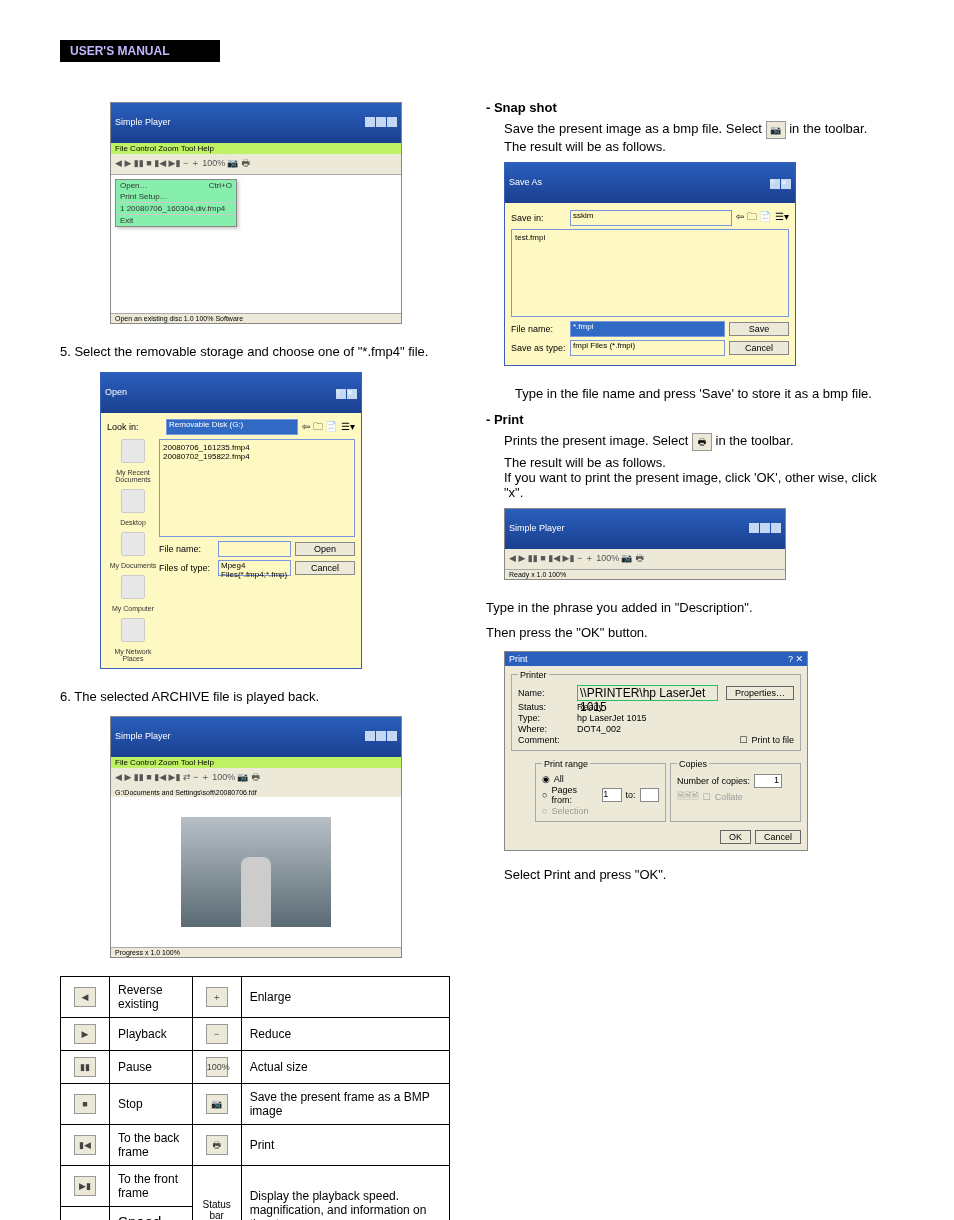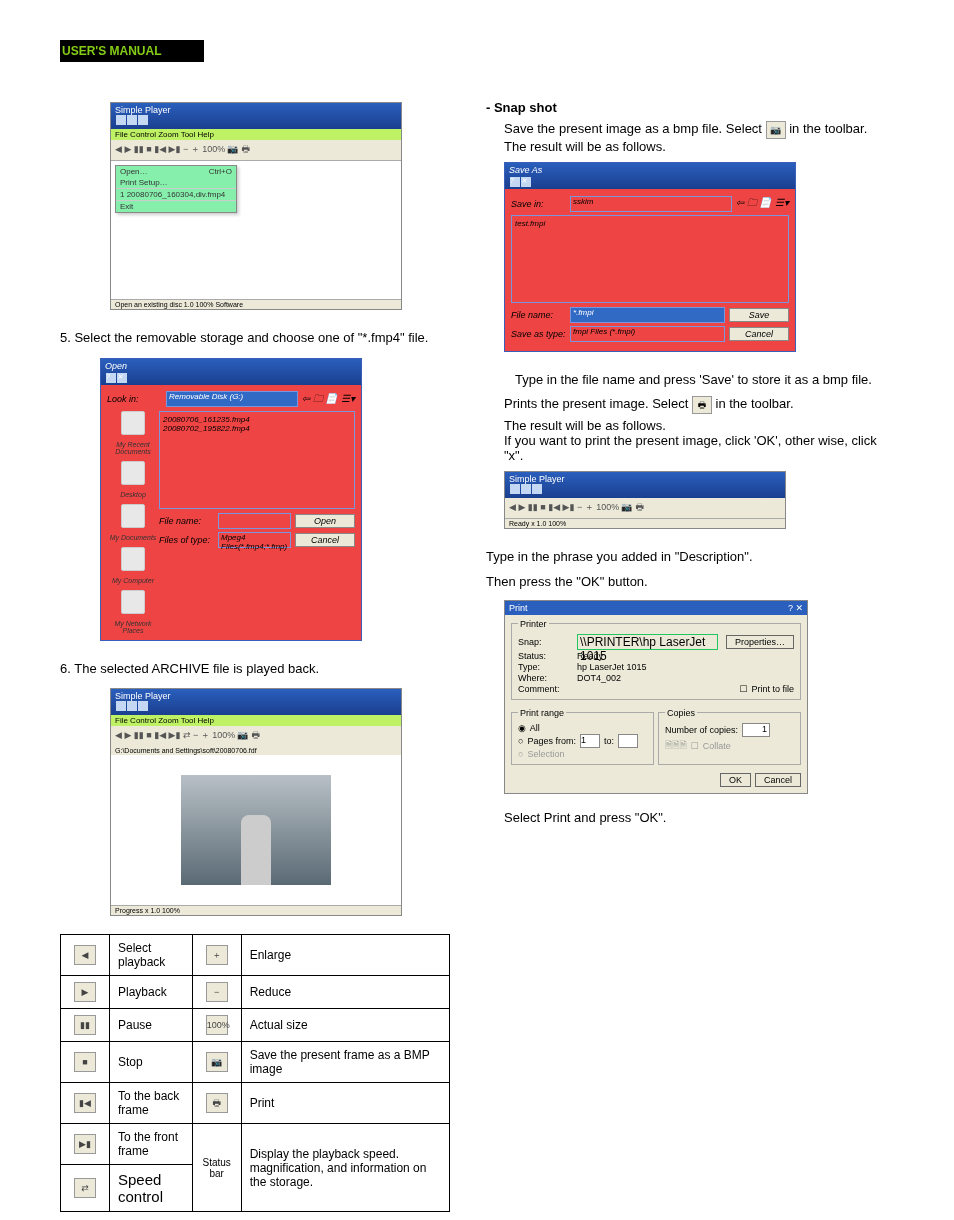--- a/index.html
+++ b/index.html
@@ -7,47 +7,46 @@
     padding: 40px 60px;
     font-family: Arial, Helvetica, sans-serif;
     font-size: 13px;
     color: #000;
     background: #fff;
     width: 954px;
     box-sizing: border-box;
   }
   .manual-banner {
     background: #000;
-    color: #84cc16;
+    color: #c4b5fd;
     font-weight: bold;
-    padding: 4px 2px;
+    padding: 4px 10px;
     font-size: 12px;
     width: 140px;
     margin-bottom: 30px;
   }
   .columns {
     display: flex;
     gap: 36px;
   }
   .col-left { width: 390px; }
   .col-right { flex: 1; }
 
   .screenshot {
     border: 1px solid #888;
     background: #fff;
     margin: 10px 0 18px 0;
   }
   .window-titlebar {
     background: linear-gradient(#2a5fbd, #1a3f8f);
     color: #fff;
     font-size: 9px;
-    padding: 2px 4px;
+    padding: 14px 4px;
     display: flex;
     justify-content: space-between;
-    flex-direction: column;
   }
   .window-titlebar .wt-btns span {
     display: inline-block;
     width: 10px; height: 10px;
     background: #c4d8f4;
     margin-left: 1px;
     font-size: 7px;
   }
   .menubar {
     font-size: 8px;
@@ -82,22 +81,21 @@
     border-top: 1px solid #aaa;
     padding: 1px 4px;
     background: #ece9d8;
   }
 
   .dialog {
     border: 1px solid #3a5fbb;
     width: 260px;
     margin: 10px 0 18px 40px;
     font-size: 9px;
-    background: #ef4444;
-    font-style: italic;
+    background: #fef9c3;
   }
   .dialog .window-titlebar { display:flex; justify-content:space-between; }
   .dlg-content { padding: 6px; }
   .dlg-row { display:flex; align-items:center; margin-bottom:3px; gap:4px; }
   .dlg-row .lbl { width: 55px; }
   .dlg-input { border: 1px solid #7a96df; height: 14px; flex:1; font-size:8px; padding:0 2px; }
   .dlg-btn { border: 1px solid #888; background:#ece9d8; padding:1px 6px; font-size:9px; width:46px; text-align:center; }
   .file-area {
     border: 1px solid #7a96df;
     height: 90px;
@@ -317,21 +315,21 @@
             <div class="stub-figure"></div>
           </div>
       </div>
       <div class="status-line">Progress       x 1.0  100%</div>
     </div>
 
     <table class="icons-table">
       <tbody>
           <tr>
             <td class="icon-cell"><span class="tiny-icon">◀</span></td>
-            <td>Select playback</td>
+            <td>Reverse existing</td>
             <td class="icon-cell"><span class="tiny-icon">＋</span></td>
             <td>Enlarge</td>
           </tr>
       <tr>
             <td class="icon-cell"><span class="tiny-icon">▶</span></td>
             <td>Playback</td>
             <td class="icon-cell"><span class="tiny-icon">−</span></td>
             <td>Reduce</td>
           </tr>
       <tr>
@@ -399,20 +397,21 @@
         <div class="dlg-row">
           <span class="lbl">Save as type:</span>
           <span class="dlg-input">fmpi Files (*.fmpi)</span>
           <span class="dlg-btn">Cancel</span>
         </div>
       </div>
     </div>
 
     <div class="step-text" style="margin-top:10px;margin-left:29px;">Type in the file name and press 'Save' to store it as a bmp file.</div>
 
+    <div class="sec-heading">- Print</div>
     <div class="indent">
       <span>Prints the present image. Select </span>
       <span class="inline-icon">🖶</span>
       <span> in the toolbar.</span>
     </div>
     <div class="indent" style="margin-top:4px;">The result will be as follows.</div>
     <div class="indent">If you want to print the present image, click 'OK', other wise, click "x".</div>
 
     <div class="screenshot print-shot" style="margin-top:8px;">
       <div class="window-titlebar">
@@ -427,21 +426,21 @@
     <div class="step-text">Then press the "OK" button.</div>
 
     <div class="print-dialog" style="margin-top:8px;">
       <div style="background:#2a5fbd;color:#fff;margin:-6px -6px 4px -6px;padding:2px 4px;display:flex;justify-content:space-between;">
         <span>Print</span>
           <span>? ✕</span>
       </div>
       <fieldset>
         <legend>Printer</legend>
         <div class="pd-row">
-            <span class="pd-lbl">Snap:</span>
+            <span class="pd-lbl">Name:</span>
             <span class="pd-select">\\PRINTER\hp LaserJet 1015</span>
             <span class="pd-btn">Properties…</span>
           </div>
         <div class="pd-row">
             <span class="pd-lbl">Status:</span>
             <span>Ready</span>
           </div>
         <div class="pd-row">
             <span class="pd-lbl">Type:</span>
             <span>hp LaserJet 1015</span>
@@ -450,21 +449,21 @@
             <span class="pd-lbl">Where:</span>
             <span>DOT4_002</span>
           </div>
         <div class="pd-row">
             <span class="pd-lbl">Comment:</span>
             <span style="flex:1;"></span>
             <span>☐ </span>
             <span>Print to file</span>
           </div>
       </fieldset>
-      <div style="display:flex; gap:4px;">
+      <div style="display:flex; gap:4px;margin-left:24px;">
         <fieldset style="flex:1;">
           <legend>Print range</legend>
           <div class="pd-row">
               <span>◉ </span>
               <span>All</span>
             </div>
           <div class="pd-row">
               <span>○ </span>
               <span>Pages  from:</span> 
               <span style="display:inline-block;width:18px;height:12px;border:1px solid #888;background:#fff;">1</span> 

